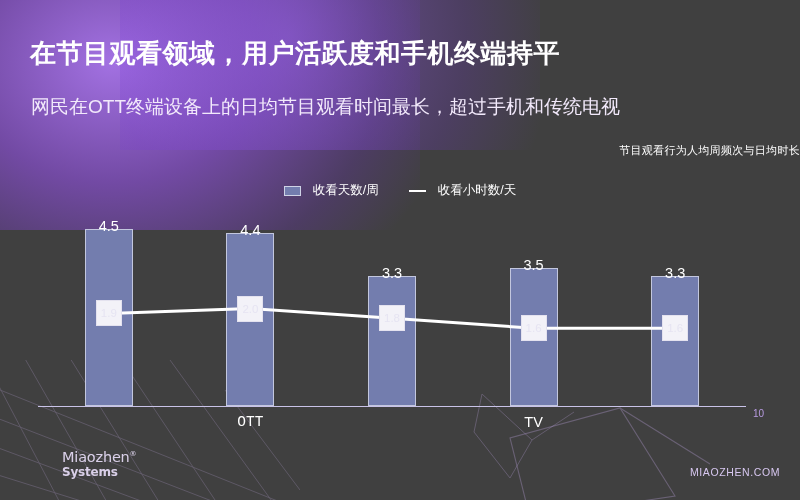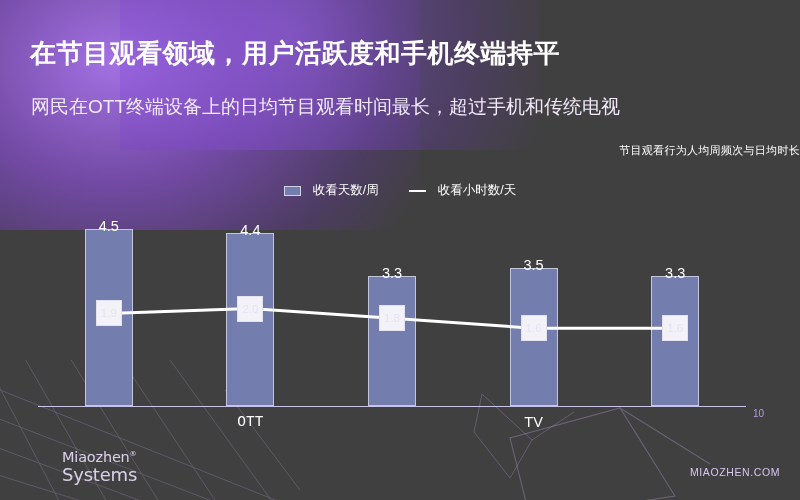--- a/index.html
+++ b/index.html
@@ -198,24 +198,25 @@
     line-height: 1.0;
     opacity: 0.92;
     margin-left: 32px;
   }
   .logo-main {
     font-size: 14.5px;
     font-family: "DejaVu Sans", sans-serif;
     letter-spacing: -0.2px;
   }
   .logo-sub {
-    font-size: 18px;
+    font-size: 12px;
     font-family: "DejaVu Sans", sans-serif;
     letter-spacing: -0.2px;
     margin-top: 1px;
+    font-weight: bold;
   }
   .logo-reg {
     font-size: 7px;
     vertical-align: super;
   }
   .page-num {
     position: absolute;
     right: 36px;
     top: 408px;
     font-size: 10px;

